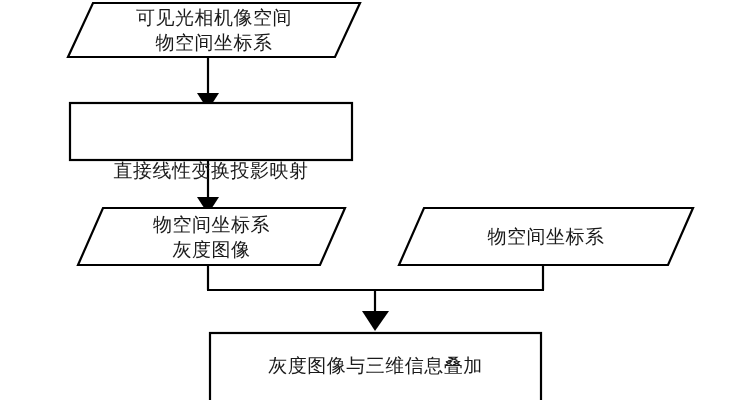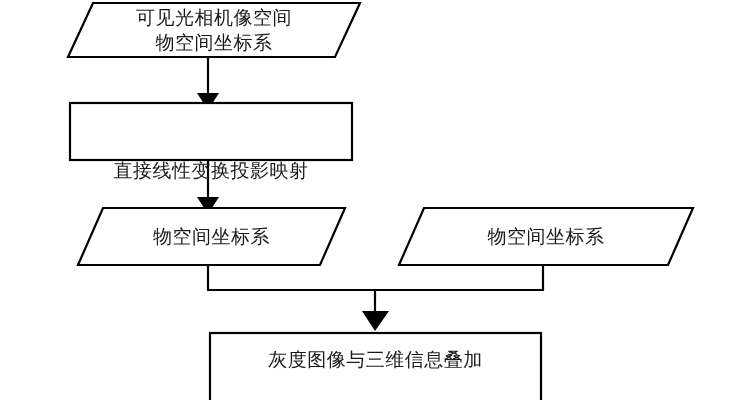--- a/index.html
+++ b/index.html
@@ -91,23 +91,24 @@
     <span>可见光相机像空间</span>
     <span>物空间坐标系</span>
   </div>
 
   <div class="node-label" style="left:70px; top:109px; width:282px; height:57px;margin-top:33px;">
     <span>直接线性变换投影映射</span>
   </div>
 
   <div class="node-label" style="left:78px; top:208px; width:267px; height:57px;">
     <span>物空间坐标系</span>
+    <span>灰度图像</span>
   </div>
 
   <div class="node-label" style="left:399px; top:208px; width:294px; height:57px;">
     <span>物空间坐标系</span>
   </div>
 
-  <div class="node-label" style="left:210px; top:331px; width:331px; height:56px;">
+  <div class="node-label" style="left:210px; top:322px; width:331px; height:56px;justify-content:flex-end;">
     <span>灰度图像与三维信息叠加</span>
   </div>
 
 </div>
 
 </body></html>

